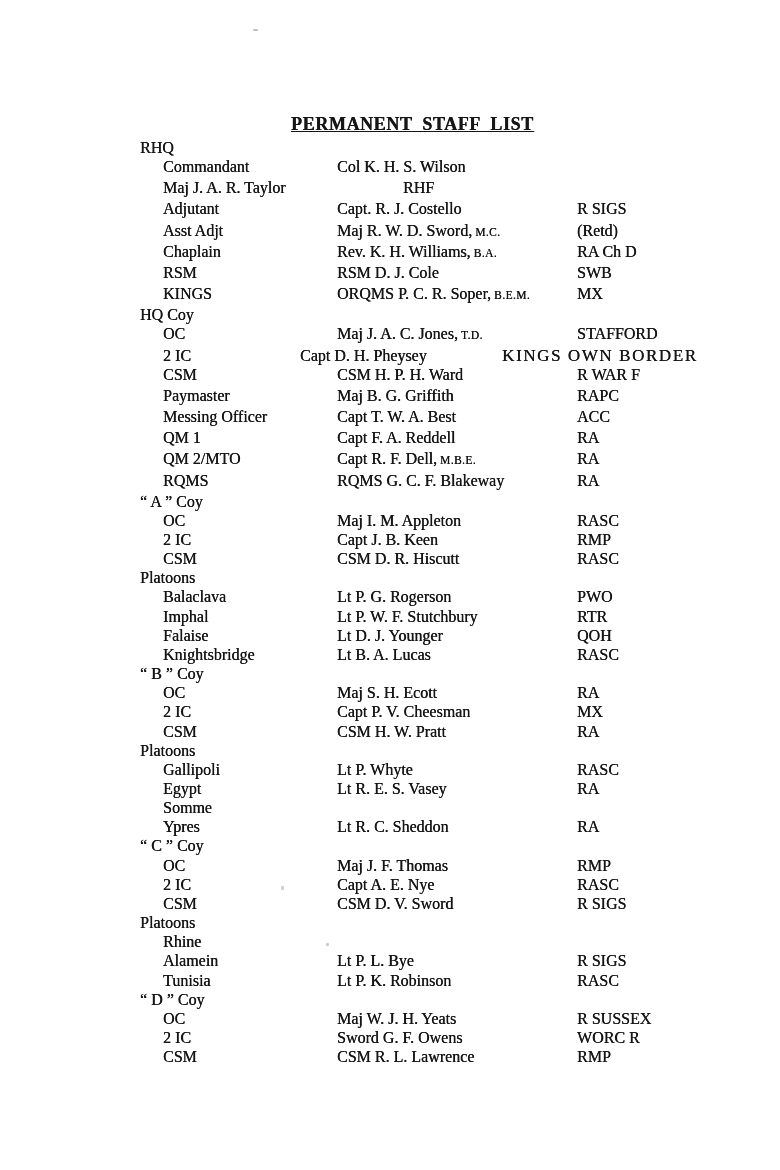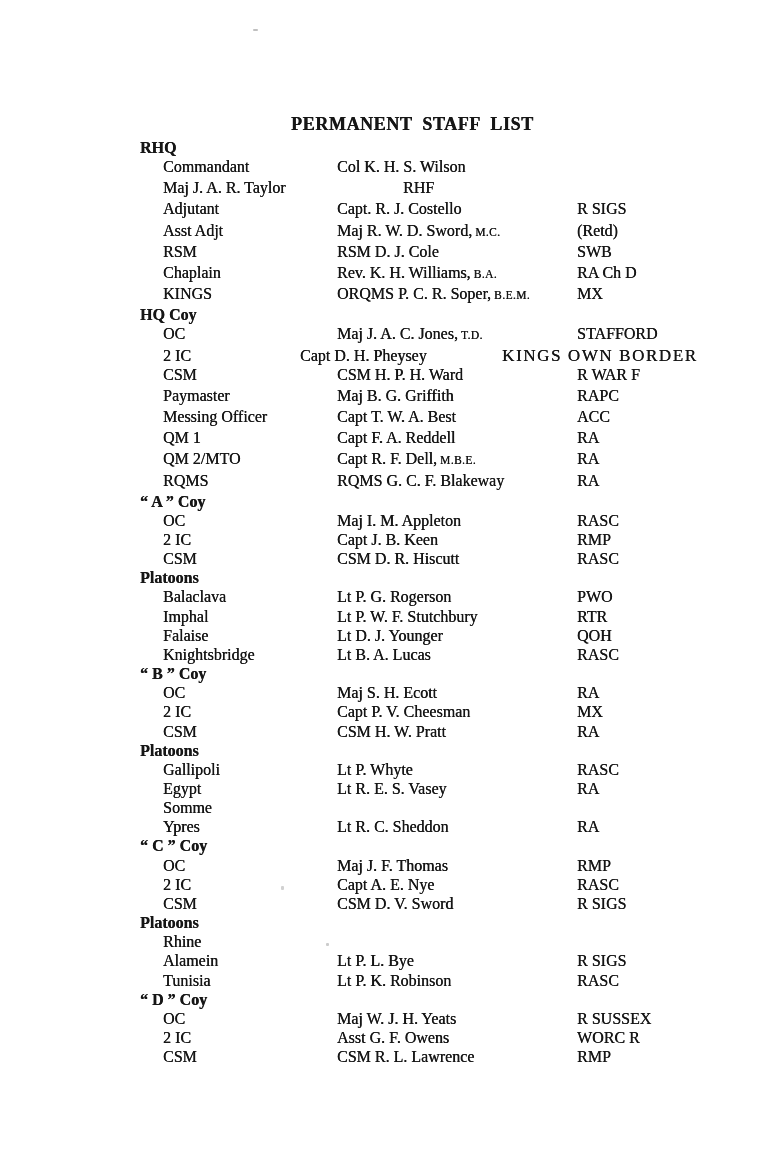--- a/index.html
+++ b/index.html
@@ -17,31 +17,32 @@
   }
   .title {
     position: absolute;
     left: 291px; top: 114px;
     font-size: 18px;
     font-weight: bold;
     letter-spacing: 0.6px;
     word-spacing: 5px;
     white-space: nowrap;
     text-shadow: 0.35px 0 0 currentColor;
+    text-decoration: underline;
   }
   .list {
     position: absolute;
     left: 140px; top: 138px;
     width: 600px;
     font-size: 16px;
     line-height: 19.15px;
     text-shadow: 0.3px 0 0 currentColor;
   }
   .heading {
-    font-weight: bold;
+    font-weight: normal;
     white-space: nowrap;
   }
   .row { display: flex; padding-left: 23px; white-space: nowrap; }
   .role  { flex: 0 0 auto; width: 174px; }
   .name-cell { flex: 0 0 auto; width: 240px; }
   .suffix {
     font-size: 11.5px;
     letter-spacing: 0.4px;
     margin-left: 3px;
   }
@@ -85,30 +86,30 @@
       <span class="role">Adjutant</span>
       <span class="name-cell"><span>Capt. R. J. Costello</span><span class="suffix"></span></span>
       <span class="unit">R SIGS</span>
     </div>
     <div class="row">
       <span class="role">Asst Adjt</span>
       <span class="name-cell"><span>Maj R. W. D. Sword,</span><span class="suffix">M.C.</span></span>
       <span class="unit">(Retd)</span>
     </div>
     <div class="row">
+      <span class="role">Chaplain</span>
+      <span class="name-cell"><span>Rev. K. H. Williams,</span><span class="suffix">B.A.</span></span>
+      <span class="unit">RA Ch D</span>
+    </div>
+    <div class="row">
       <span class="role">RSM</span>
       <span class="name-cell"><span>RSM D. J. Cole</span><span class="suffix"></span></span>
       <span class="unit">SWB</span>
     </div>
     <div class="row">
-      <span class="role">Chaplain</span>
-      <span class="name-cell"><span>Rev. K. H. Williams,</span><span class="suffix">B.A.</span></span>
-      <span class="unit">RA Ch D</span>
-    </div>
-    <div class="row">
       <span class="role">KINGS</span>
       <span class="name-cell"><span>ORQMS P. C. R. Soper,</span><span class="suffix">B.E.M.</span></span>
       <span class="unit">MX</span>
     </div>
 
     <div class="heading">HQ Coy</div>
     <div class="row">
       <span class="role">OC</span>
       <span class="name-cell"><span>Maj J. A. C. Jones,</span><span class="suffix">T.D.</span></span>
       <span class="unit">STAFFORD</span>
@@ -262,21 +263,21 @@
     </div>
 
     <div class="heading">“ D ” Coy</div>
     <div class="row">
       <span class="role">OC</span>
       <span class="name-cell"><span>Maj W. J. H. Yeats</span></span>
       <span class="unit">R SUSSEX</span>
     </div>
     <div class="row">
       <span class="role">2 IC</span>
-      <span class="name-cell"><span>Asst G. F. Owens</span></span>
+      <span class="name-cell"><span>Sword G. F. Owens</span></span>
       <span class="unit">WORC R</span>
     </div>
     <div class="row">
       <span class="role">CSM</span>
       <span class="name-cell"><span>CSM R. L. Lawrence</span></span>
       <span class="unit">RMP</span>
     </div>
 
   </div>
 </div>

